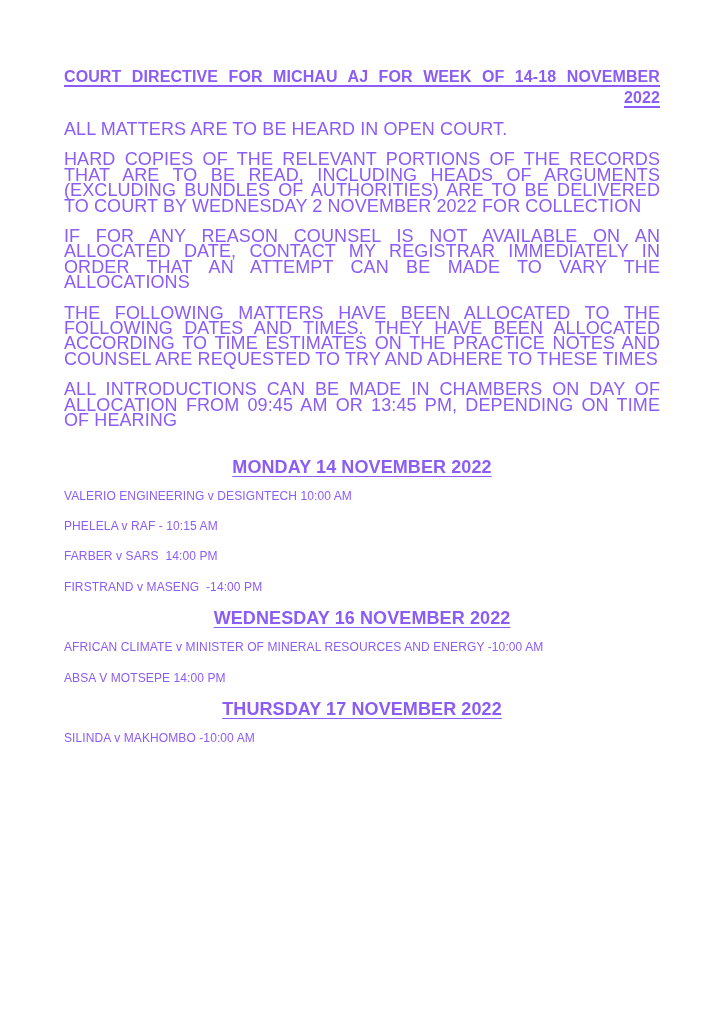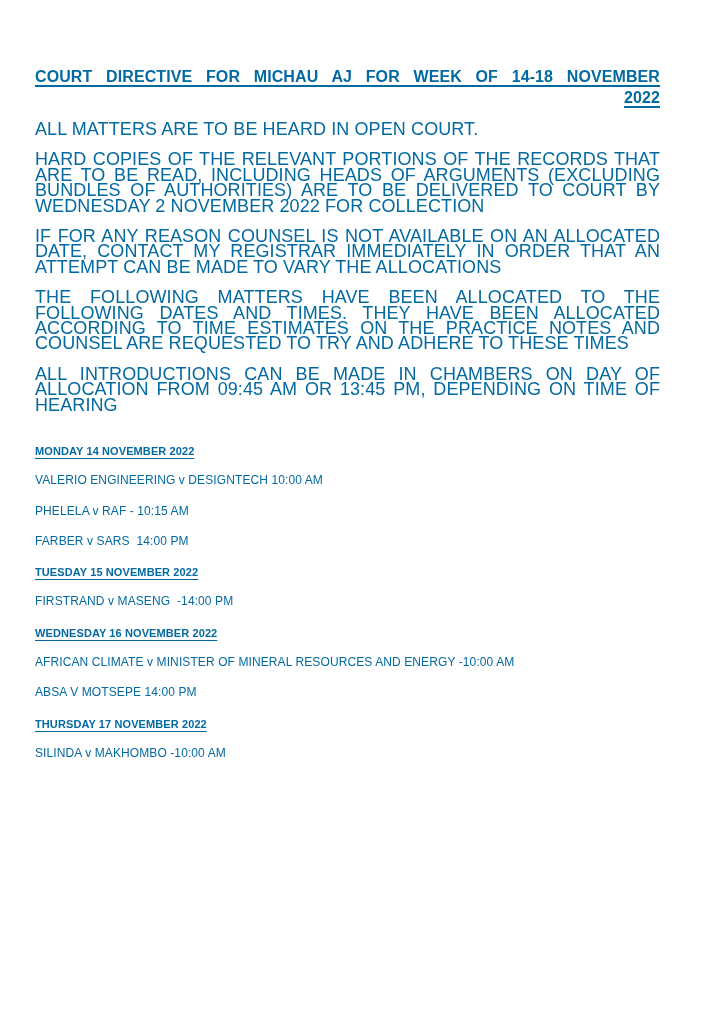--- a/index.html
+++ b/index.html
@@ -6,23 +6,23 @@
     margin: 0;
     padding: 0;
     background: #ffffff;
   }
   .page {
     position: relative;
     width: 728px;
     height: 1030px;
     box-sizing: border-box;
     background: #ffffff;
-    color: #0369a1;
+    color: #8b5cf6;
     font-family: "Liberation Sans", sans-serif;
-    padding: 66px 68px 0 35px;
+    padding: 66px 68px 0 64px;
     overflow: hidden;
   }
   .doc-title {
     font-weight: bold;
     font-size: 16px;
     line-height: 21px;
     margin: 0 0 14px 0;
     letter-spacing: 0.1px;
   }
   .doc-title .t-line {
@@ -40,25 +40,26 @@
     font-size: 18px;
     line-height: 15.4px;
     margin: 0 0 15px 0;
     text-align: justify;
     letter-spacing: 0.1px;
   }
   .schedule {
     margin-top: 30px;
   }
   .day-heading {
-    font-size: 11px;
+    font-size: 18px;
     line-height: 17px;
     font-weight: bold;
     margin: 0 0 13px 0;
     letter-spacing: 0.1px;
+    text-align: center;
   }
   .day-heading span {
     text-decoration: underline;
     text-decoration-thickness: 1.4px;
     text-underline-offset: 2.5px;
   }
   .case-line {
     font-size: 12px;
     line-height: 15.4px;
     margin: 0 0 15px 0;
@@ -82,21 +83,20 @@
   <p class="intro-para">THE FOLLOWING MATTERS HAVE BEEN ALLOCATED TO THE FOLLOWING DATES AND TIMES. THEY HAVE BEEN ALLOCATED ACCORDING TO TIME ESTIMATES ON THE PRACTICE NOTES AND COUNSEL ARE REQUESTED TO TRY AND ADHERE TO THESE TIMES</p>
   <p class="intro-para">ALL INTRODUCTIONS CAN BE MADE IN CHAMBERS ON DAY OF ALLOCATION FROM 09:45 AM OR 13:45 PM, DEPENDING ON TIME OF HEARING</p>
 
   <div class="schedule">
 
     <h2 class="day-heading"><span>MONDAY 14 NOVEMBER 2022</span></h2>
     <p class="case-line">VALERIO ENGINEERING v DESIGNTECH 10:00 AM</p>
     <p class="case-line">PHELELA v RAF - 10:15 AM</p>
     <p class="case-line">FARBER v SARS  14:00 PM</p>
 
-    <h2 class="day-heading"><span>TUESDAY 15 NOVEMBER 2022</span></h2>
     <p class="case-line">FIRSTRAND v MASENG  -14:00 PM</p>
 
     <h2 class="day-heading"><span>WEDNESDAY 16 NOVEMBER 2022</span></h2>
     <p class="case-line">AFRICAN CLIMATE v MINISTER OF MINERAL RESOURCES AND ENERGY -10:00 AM</p>
     <p class="case-line">ABSA V MOTSEPE 14:00 PM</p>
 
     <h2 class="day-heading"><span>THURSDAY 17 NOVEMBER 2022</span></h2>
     <p class="case-line">SILINDA v MAKHOMBO -10:00 AM</p>
 
   </div>

